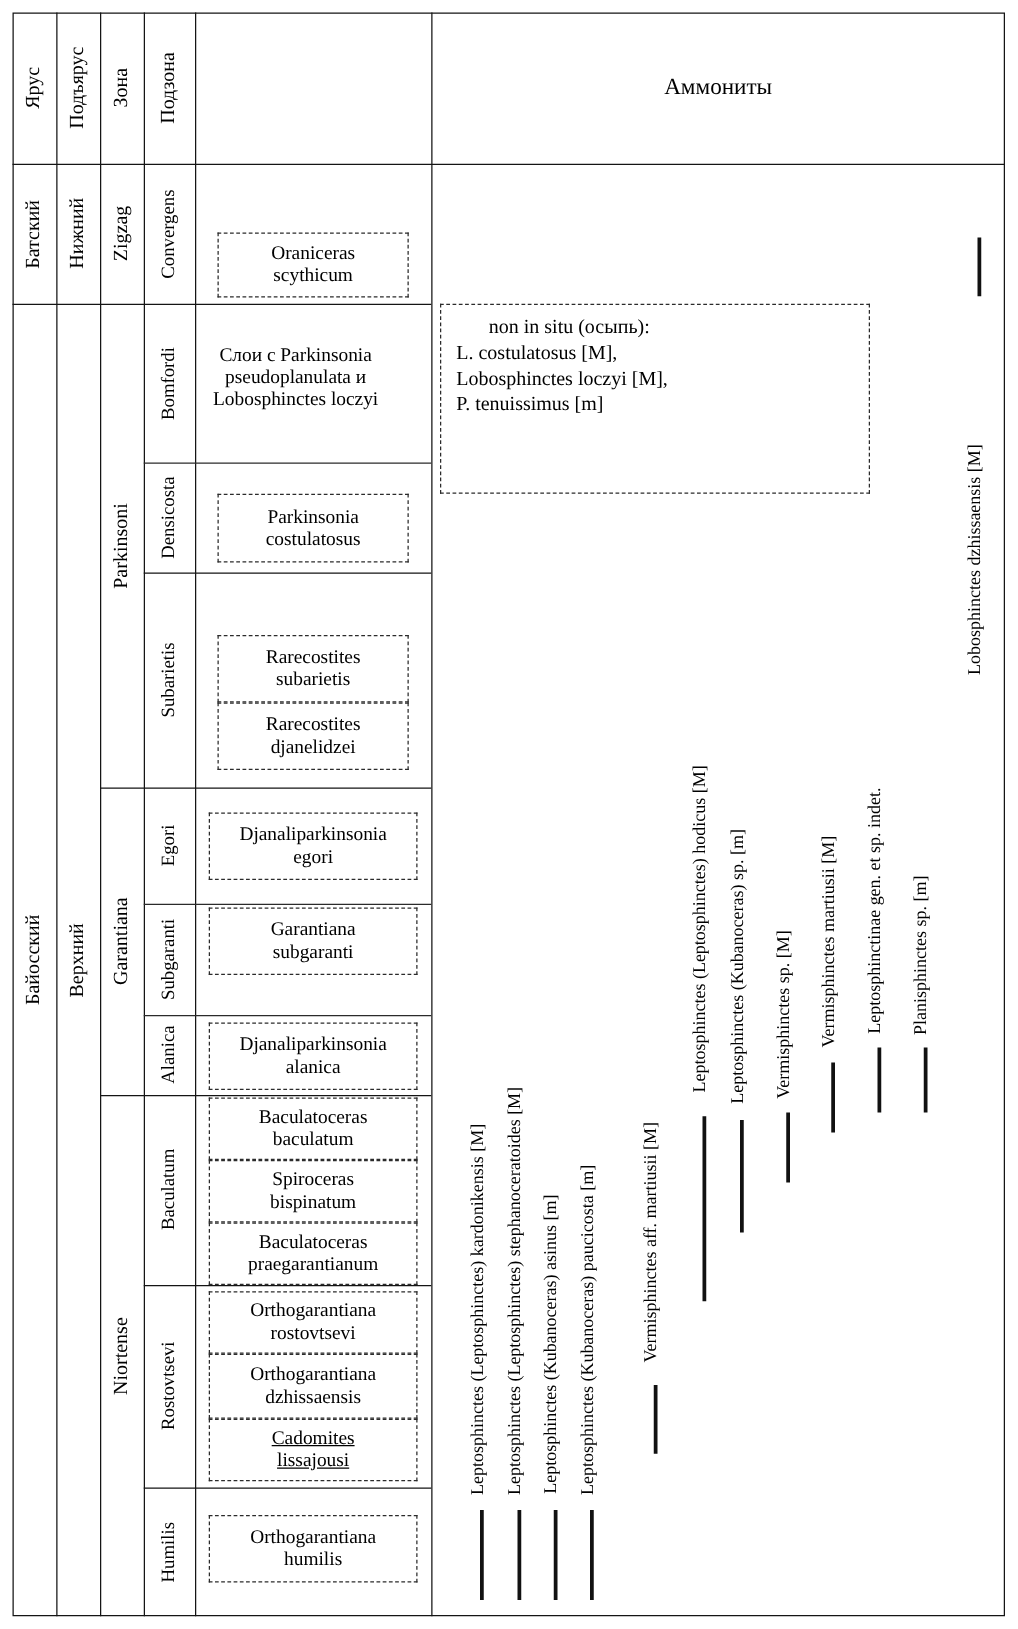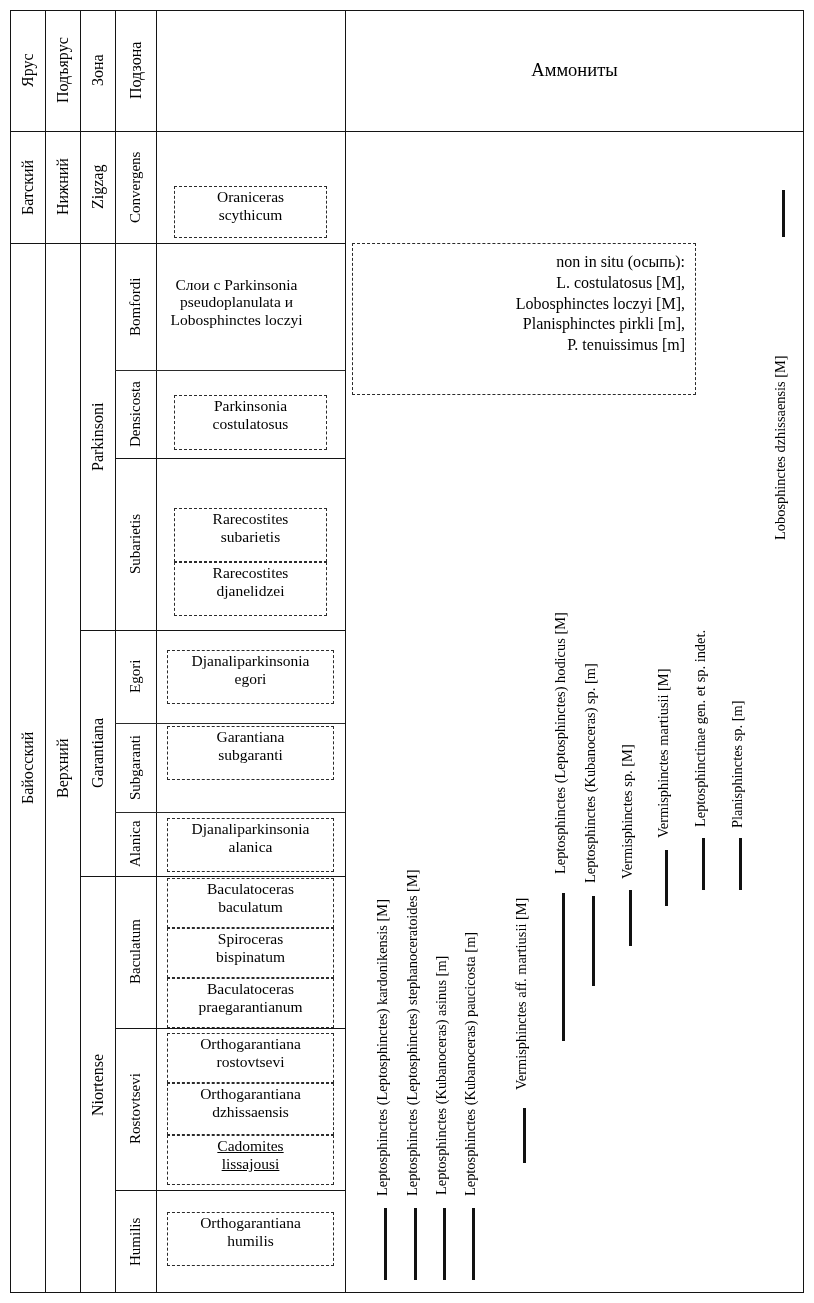--- a/index.html
+++ b/index.html
@@ -13,34 +13,34 @@
   
   #frame{position:absolute;left:10px;top:10px;width:794px;height:1283px;border:1.8px solid #141414;box-sizing:border-box;}
 
   
   .vline{position:absolute;width:0;border-left:1.5px solid #141414;}
   .hline{position:absolute;height:0;border-top:1.5px solid #141414;}
   .hline-thin{position:absolute;height:0;border-top:1.1px solid #2b2b2b;}
 
   
   .dashbox{position:absolute;box-sizing:border-box;border:1.4px dashed #2b2b2b;
-           display:flex;align-items:center;text-align:center;
+           display:flex;align-items:center;justify-content:center;text-align:center;
            font-size:15.5px;line-height:1.14;padding:1px 3px;}
 
   
   .hdr-vert{font-size:16px;}
   .hdr-big{font-size:17.5px;}
 
   
   .bar{position:absolute;border-left:3.2px solid #111;box-sizing:border-box;}
   .amlabel{position:absolute;writing-mode:vertical-rl;transform:rotate(180deg);
            font-size:14.4px;white-space:nowrap;transform-origin:center;line-height:1;}
 
   .nonsitu{position:absolute;box-sizing:border-box;border:1.5px dashed #2b2b2b;
-           font-size:16px;line-height:1.30;padding:8px 10px 8px 12px;text-align:right;}
+           font-size:16px;line-height:1.30;padding:8px 10px 8px 12px;text-align:left;}
   .nonsitu .ind{padding-left:26px;}
 </style>
 </head>
 <body>
 
 <div id="sheet">
 
   <div id="frame"></div>
 
   <div class="vline" style="left:45px;  top:10px;  height:1283px;"></div>
@@ -172,21 +172,20 @@
 
   <div class="dashbox" style="left:167px;top:1212px;width:167px;height:54px;flex-direction:column;">
     <span>Orthogarantiana</span>
     <span>humilis</span>
   </div>
 
   <div class="nonsitu" style="left:352px;top:243px;width:344px;height:152px;">
     <div class="ind">non in situ (осыпь):</div>
     <div>L. costulatosus [M],</div>
     <div>Lobosphinctes loczyi [M],</div>
-    <div>Planisphinctes pirkli [m],</div>
     <div>P. tenuissimus [m]</div>
   </div>
 
   <div class="bar" style="left:384px;top:1208px;height:72px;"></div>
   <div class="amlabel" style="left:375px;top:844px;height:352px;">Leptosphinctes (Leptosphinctes) kardonikensis [M]</div>
 
   <div class="bar" style="left:414px;top:1208px;height:72px;"></div>
   <div class="amlabel" style="left:405px;top:800px;height:396px;">Leptosphinctes (Leptosphinctes) stephanoceratoides [M]</div>
 
   <div class="bar" style="left:443px;top:1208px;height:72px;"></div>

